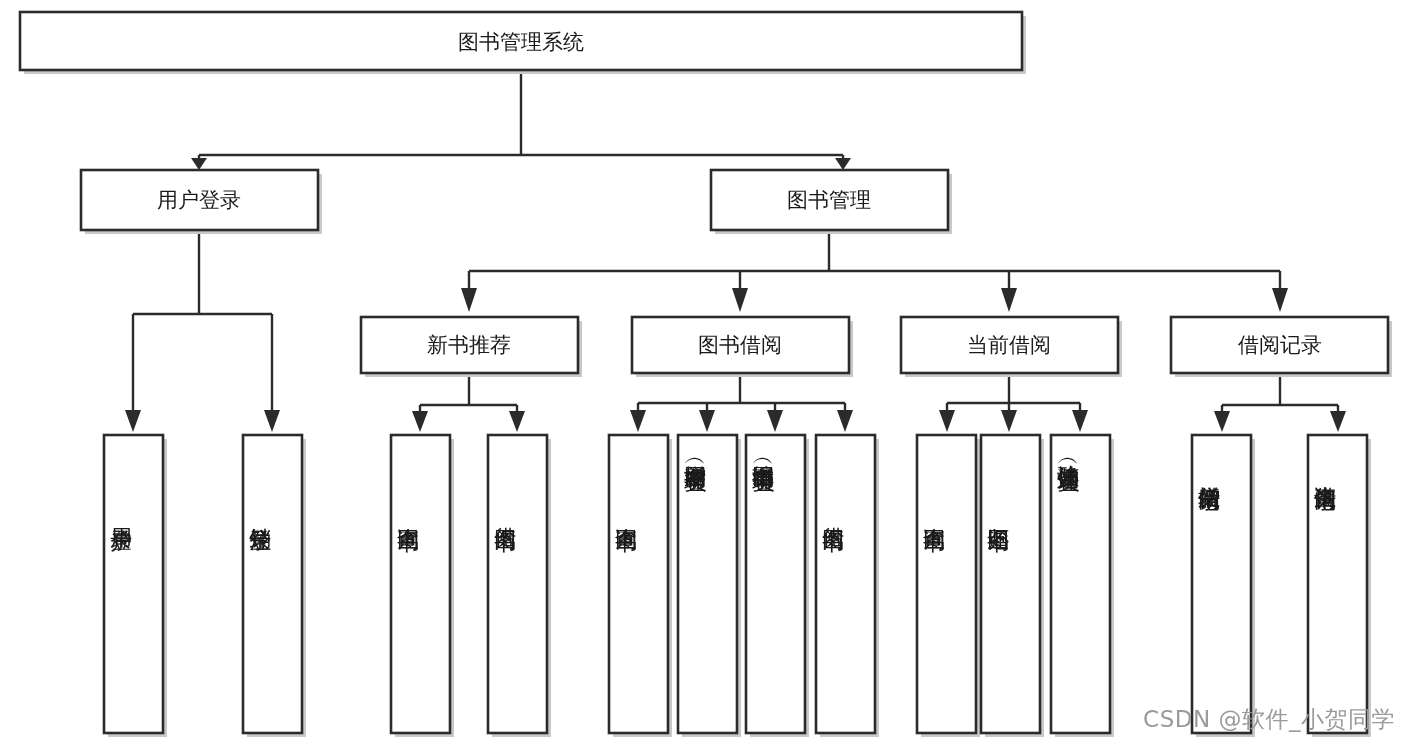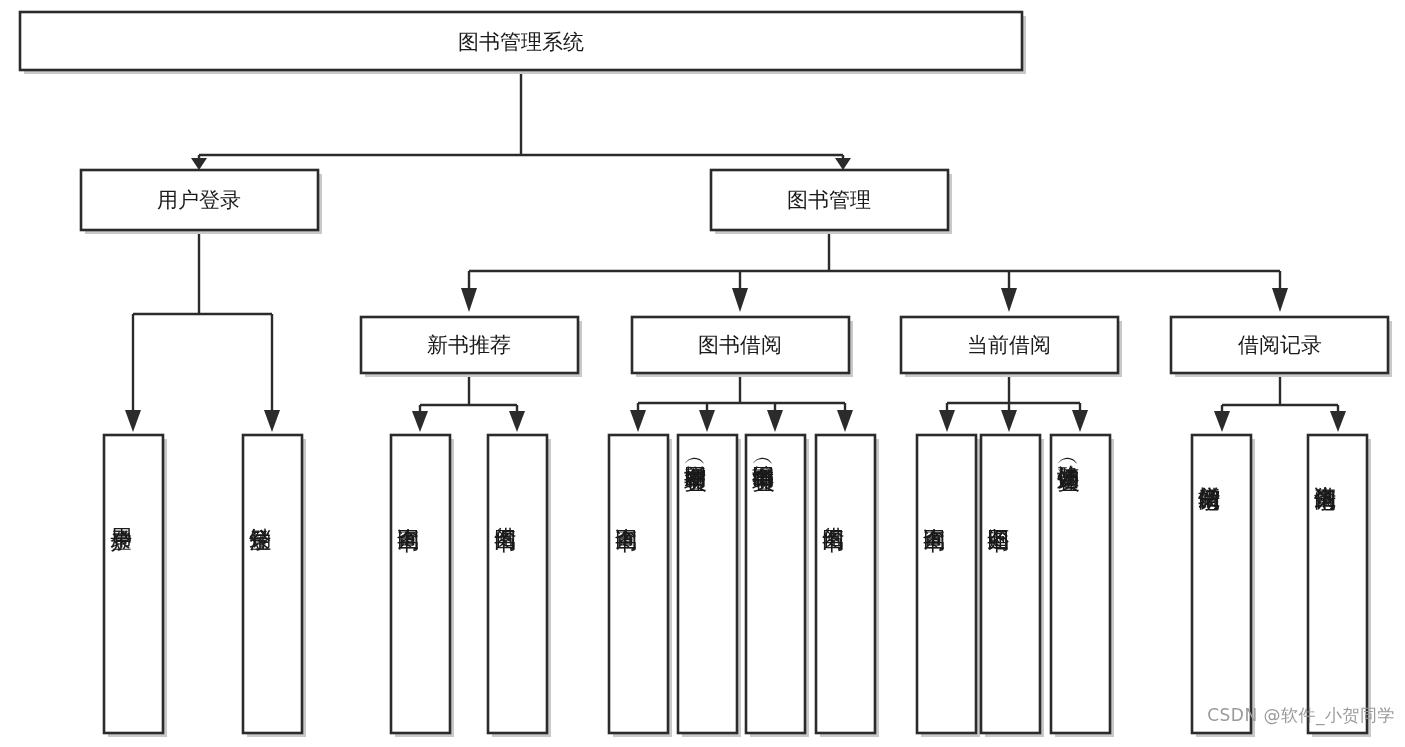--- a/index.html
+++ b/index.html
@@ -61,23 +61,23 @@
     line-height: 1.06;
     color: #1a1a1a;
     letter-spacing: 1px;
     white-space: nowrap;
     text-align: left;
     pointer-events: none;
   }
   .watermark {
     position: absolute;
     right: 10px;
-    bottom: 20px;
-    font-family: "DejaVu Sans", "Liberation Sans", sans-serif;
-    font-size: 17px;
+    bottom: 12px;
+    font-family: "DejaVu Sans", "Liberation Sans", sans-serif;
+    font-size: 23px;
     color: #9a9a9a;
     white-space: nowrap;
     letter-spacing: 0.5px;
   }
 </style>
 </head>
 <body>
 
 <div id="diagram-root">
 

